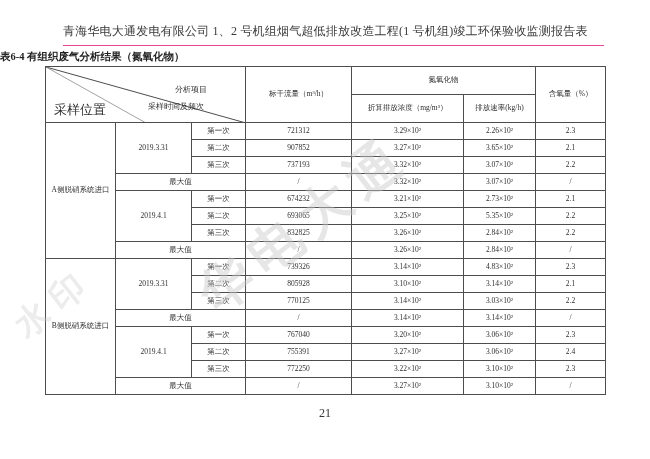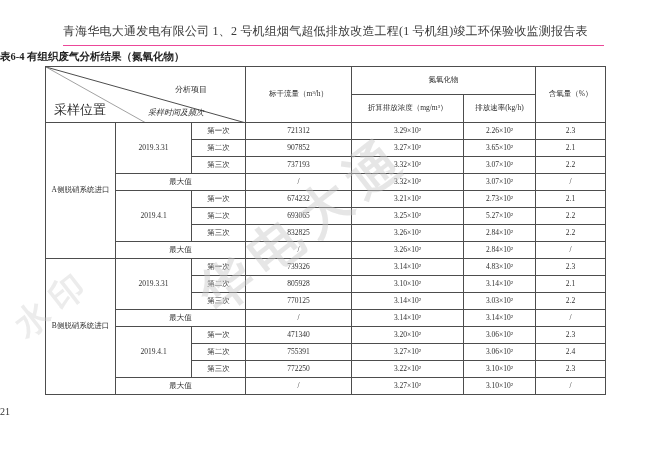--- a/index.html
+++ b/index.html
@@ -27,27 +27,27 @@
     font-weight:normal;font-size:7.5px;color:#2e2e2e;line-height:1.1;
     overflow:hidden;
   }
   table.results{border:1.5px solid #3c3c3c;}
   thead tr{height:28px;}
   tbody tr{height:17px;}
   .corner-cell{position:relative;padding:0;}
   .corner-cell svg{position:absolute;left:0;top:0;}
   .corner-top{position:absolute;right:38px;top:19px;font-size:8px;}
   .corner-bl{position:absolute;left:8px;bottom:5px;font-size:13px;text-align:center;}
-  .corner-br{position:absolute;left:102px;bottom:4px;font-size:8px;font-style:italic;}
+  .corner-br{position:absolute;left:102px;bottom:10px;font-size:8px;}
   .num{font-size:7.5px;}
   td.loc{font-size:8px;}
   td.seq,td.date,td.maxlab{font-size:8px;}
   .page-number{
-    position:absolute;left:0;top:406px;width:650px;text-align:left;
-    font-size:10px;color:#333;
+    position:absolute;left:0;top:406px;width:650px;text-align:center;
+    font-size:12px;color:#333;
   }
   .watermark{
     position:absolute;pointer-events:none;color:#c9c9c9;opacity:.45;
     font-size:52px;font-weight:bold;white-space:nowrap;z-index:5;
     letter-spacing:10px;
   }
   .wm1{left:180px;top:190px;transform:rotate(-38deg);}
   .wm2{left:10px;top:280px;transform:rotate(-38deg);font-size:34px;opacity:.35;}
 </style>
 </head>
@@ -126,21 +126,21 @@
         <td class="seq">第一次</td>
         <td class="num">674232</td>
         <td class="num">3.21×10²</td>
         <td class="num">2.73×10²</td>
         <td class="num">2.1</td>
       </tr>
       <tr>
         <td class="seq">第二次</td>
         <td class="num">693065</td>
         <td class="num">3.25×10²</td>
-        <td class="num">5.27×10²</td>
+        <td class="num">5.35×10²</td>
         <td class="num">2.2</td>
       </tr>
       <tr>
         <td class="seq">第三次</td>
         <td class="num">832825</td>
         <td class="num">3.26×10²</td>
         <td class="num">2.84×10²</td>
         <td class="num">2.2</td>
       </tr>
       <tr>
@@ -176,21 +176,21 @@
       <tr>
         <td class="maxlab" colspan="2">最大值</td>
         <td class="num">/</td>
         <td class="num">3.14×10²</td>
         <td class="num">3.14×10²</td>
         <td class="num">/</td>
       </tr>
       <tr>
         <td class="date" rowspan="3">2019.4.1</td>
         <td class="seq">第一次</td>
-        <td class="num">471340</td>
+        <td class="num">767040</td>
         <td class="num">3.20×10²</td>
         <td class="num">3.06×10²</td>
         <td class="num">2.3</td>
       </tr>
       <tr>
         <td class="seq">第二次</td>
         <td class="num">755391</td>
         <td class="num">3.27×10²</td>
         <td class="num">3.06×10²</td>
         <td class="num">2.4</td>

